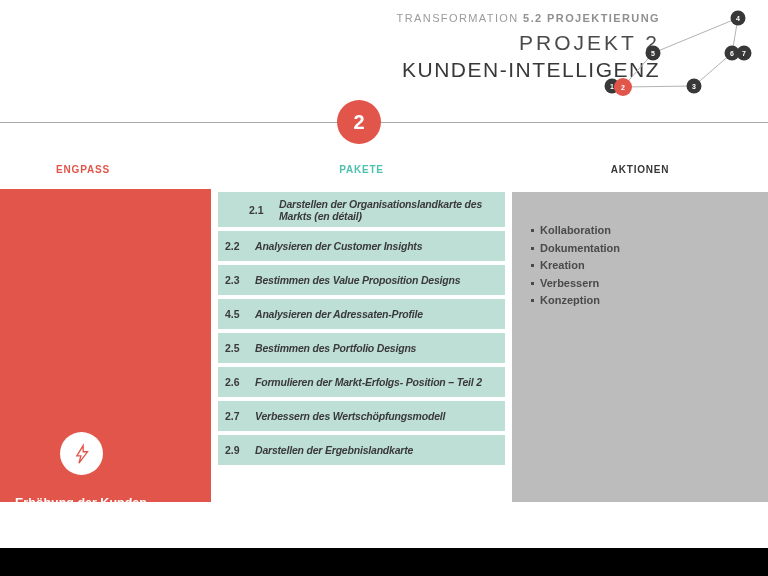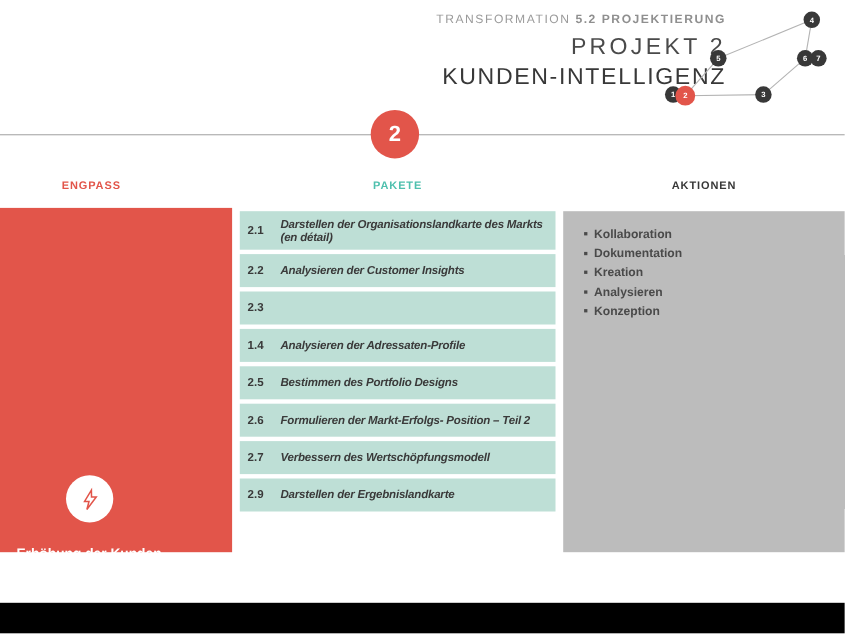--- a/index.html
+++ b/index.html
@@ -41,29 +41,29 @@
   
   .engpass-panel{left:0;top:189px;width:211px;height:313px;background:#e2554a;}
   .bolt-circle{position:absolute;left:60px;top:243px;width:43px;height:43px;border-radius:50%;
     background:#ffffff;display:flex;align-items:center;justify-content:center;}
   .goals{position:absolute;left:0;top:306px;width:166px;text-align:center;}
   .goal{color:#ffffff;font-size:12.5px;font-weight:700;line-height:16px;margin-bottom:17px;}
 
   
   .pakete-list{left:218px;top:192px;width:287px;display:flex;flex-direction:column;gap:4px;}
   .pakete-row{background:#bedfd6;display:flex;align-items:center;height:30px;}
-  .pakete-row.tall{height:35px;}
+  .pakete-row.tall{height:35px;padding-left:24px;}
   .pakete-num{flex:0 0 24px;padding-left:7px;font-size:10.5px;font-weight:700;color:#3a3a3a;}
   .pakete-label{font-size:10.5px;font-weight:700;color:#3a3a3a;letter-spacing:-.2px;
     line-height:12px;white-space:nowrap;padding-left:6px;font-style:italic;}
   .pakete-label.wrap{white-space:normal;max-width:245px;}
 
   
   .aktionen-panel{left:512px;top:192px;width:256px;height:310px;background:#bcbcbc;}
-  .aktion-list{position:absolute;left:19px;top:13px;}
+  .aktion-list{position:absolute;left:19px;top:30px;}
   .aktion-item{font-size:11px;font-weight:700;color:#4a4a4a;line-height:17.5px;}
   .aktion-item::before{content:"";display:inline-block;width:3px;height:3px;background:#4a4a4a;
     margin-right:6px;vertical-align:2px;}
 
   
   .bottom-bar{left:0;top:548px;width:768px;height:28px;background:#000000;}
 </style>
 </head>
 <body>
 
@@ -137,23 +137,24 @@
   <div class="pakete-row tall">
     <span class="pakete-num">2.1</span>
     <span class="pakete-label wrap">Darstellen der Organisationslandkarte des Markts (en détail)</span>
   </div>
   <div class="pakete-row">
     <span class="pakete-num">2.2</span>
     <span class="pakete-label">Analysieren der Customer Insights</span>
   </div>
   <div class="pakete-row">
     <span class="pakete-num">2.3</span>
+    <span class="pakete-label">Bestimmen des Value Proposition Designs</span>
   </div>
   <div class="pakete-row">
-    <span class="pakete-num">1.4</span>
+    <span class="pakete-num">4.5</span>
     <span class="pakete-label">Analysieren der Adressaten-Profile</span>
   </div>
   <div class="pakete-row">
     <span class="pakete-num">2.5</span>
     <span class="pakete-label">Bestimmen des Portfolio Designs</span>
   </div>
   <div class="pakete-row">
     <span class="pakete-num">2.6</span>
     <span class="pakete-label">Formulieren der Markt-Erfolgs- Position – Teil 2</span>
   </div>
@@ -165,18 +166,18 @@
     <span class="pakete-num">2.9</span>
     <span class="pakete-label">Darstellen der Ergebnislandkarte</span>
   </div>
 </div>
 
 <div class="abs aktionen-panel">
   <div class="aktion-list">
     <div class="aktion-item">Kollaboration</div>
     <div class="aktion-item">Dokumentation</div>
     <div class="aktion-item">Kreation</div>
-    <div class="aktion-item">Analysieren</div>
+    <div class="aktion-item">Verbessern</div>
     <div class="aktion-item">Konzeption</div>
   </div>
 </div>
 
 <div class="abs bottom-bar"></div>
 
 </body></html>

